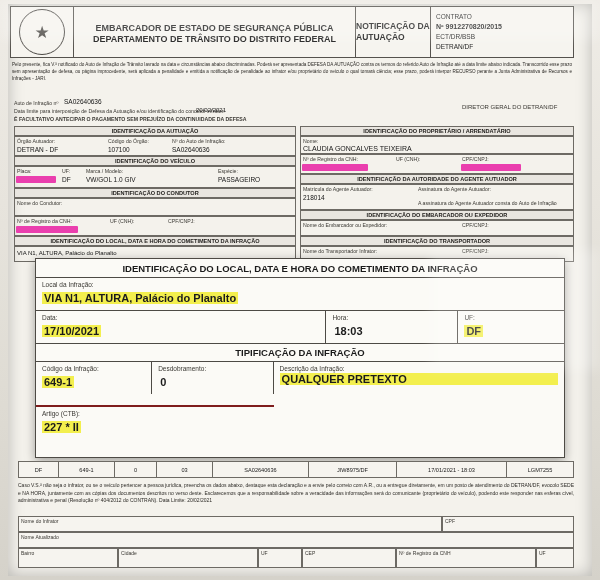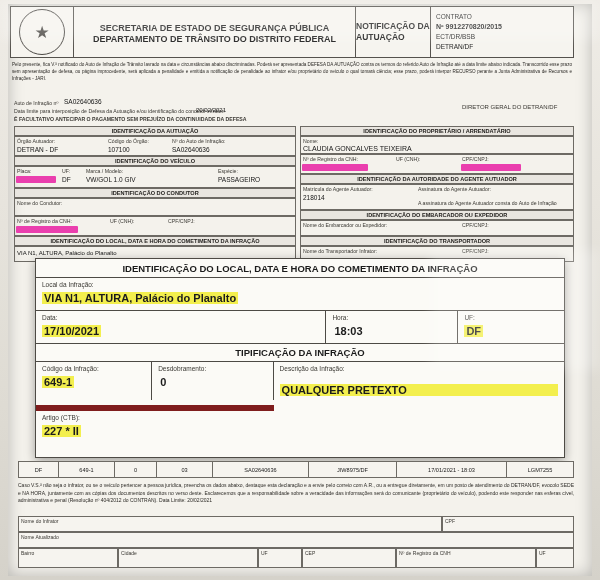--- a/index.html
+++ b/index.html
@@ -64,21 +64,21 @@
 <body>
 
 <div class="sheet">
   <div class="paper"></div>
 
   <div class="hdr">
     <div class="emb">
       <div class="brasao">★</div>
     </div>
     <div class="ti">
-      <div class="l2">SECRETARIA DE ESTADO DE SEGURANÇA PÚBLICA</div>
+      <div class="l2">EMBARCADOR DE ESTADO DE SEGURANÇA PÚBLICA</div>
       <div class="l3">DEPARTAMENTO DE TRÂNSITO DO DISTRITO FEDERAL</div>
     </div>
     <div class="nt">NOTIFICAÇÃO DA AUTUAÇÃO</div>
     <div class="ct">
       <div>CONTRATO</div>
       <b>Nº 9912270820/2015</b>
       <div>ECT/DR/BSB</div>
       <div>DETRAN/DF</div>
     </div>
   </div>
@@ -192,24 +192,24 @@
       <div class="ov-cell" style="width:22%;">
         <div class="ov-lbl">Código da Infração:</div>
         <div class="ov-val hl">649-1</div>
       </div>
       <div class="ov-cell" style="width:23%;">
         <div class="ov-lbl">Desdobramento:</div>
         <div class="ov-val">0</div>
       </div>
       <div class="ov-cell" style="width:55%;">
         <div class="ov-lbl">Descrição da Infração:</div>
-        <div class="ov-val hl" style="display:block;margin-top:12px;">QUALQUER PRETEXTO</div>
-      </div>
-    </div>
-    <div style="position:absolute;left:0;top:146px;width:45%;border-top:6px solid #7f1d1d;padding:3px 6px;box-sizing:border-box;">
+        <div class="ov-val hl" style="display:block;margin-top:1px;">QUALQUER PRETEXTO</div>
+      </div>
+    </div>
+    <div style="position:absolute;left:0;top:146px;width:45%;border-top:2px solid #7f1d1d;padding:3px 6px;box-sizing:border-box;">
       <div class="ov-lbl">Artigo (CTB):</div>
       <div class="ov-val hl">227 * II</div>
     </div>
   </div>
 
   <div class="btbl">
     <div style="width:40px">DF</div>
     <div style="width:56px">649-1</div>
     <div style="width:42px">0</div>
     <div style="width:56px">03</div>

